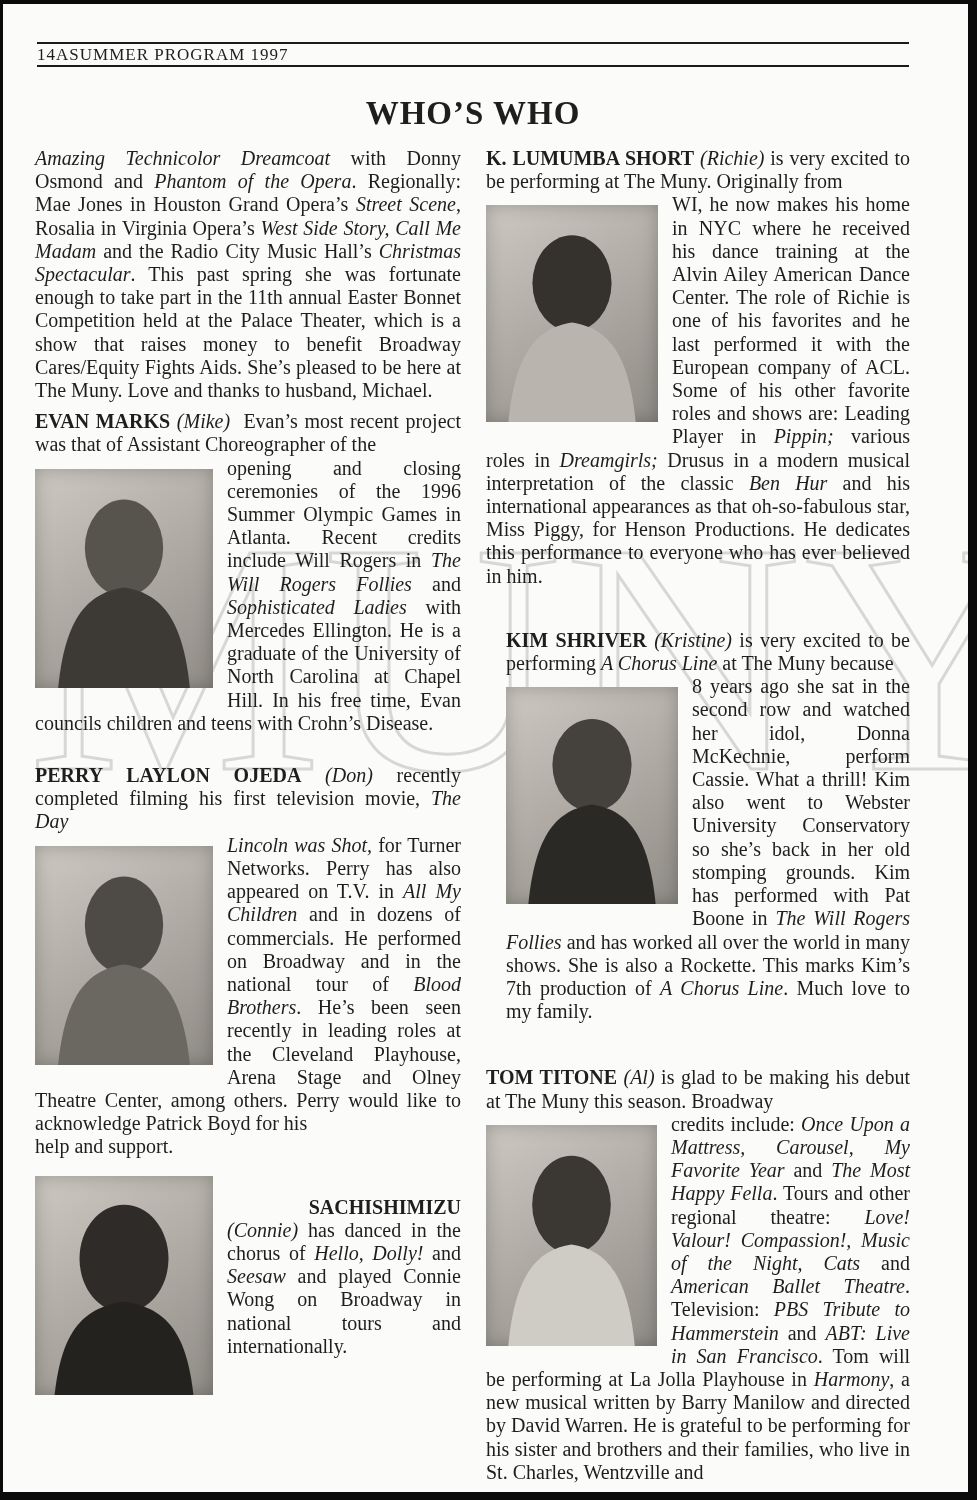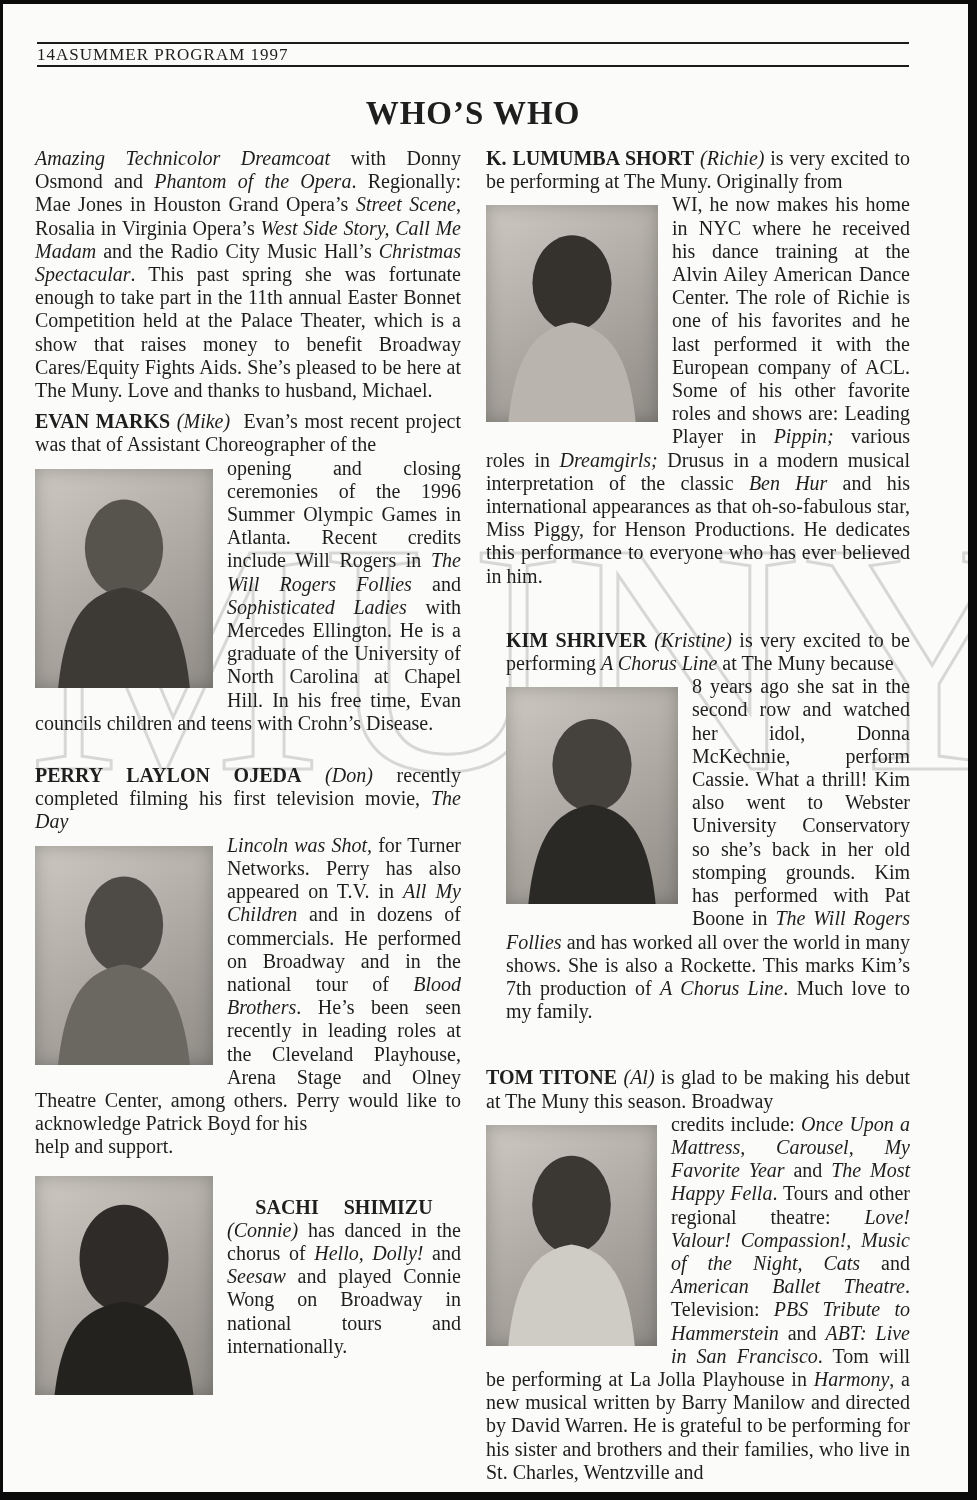--- a/index.html
+++ b/index.html
@@ -58,22 +58,22 @@
     box-shadow:inset 0 0 18px rgba(0,0,0,.25);
     position:relative;overflow:hidden;
   }
   .ph-l{width:178px;height:219px;}
   .ph-r{width:172px;height:217px;}
   .ph-tom{width:171px;height:221px;}
   .ph-sachi{margin-top:2px;}
   .photo svg{display:block;width:100%;height:100%;}
 
   .split-heading{
-    overflow:hidden;display:flex;justify-content:center;
-    font-weight:700;padding-top:22px;gap:25px;
+    overflow:hidden;display:flex;justify-content:flex-end;
+    font-weight:700;padding-top:22px;
   }
   .tail-center{}
   b{font-weight:700;} i{font-style:italic;}
 </style>
 </head>
 <body>
 
 <div class="edge edge-top"></div>
 <div class="edge edge-left"></div>
 <div class="edge edge-right"></div>

